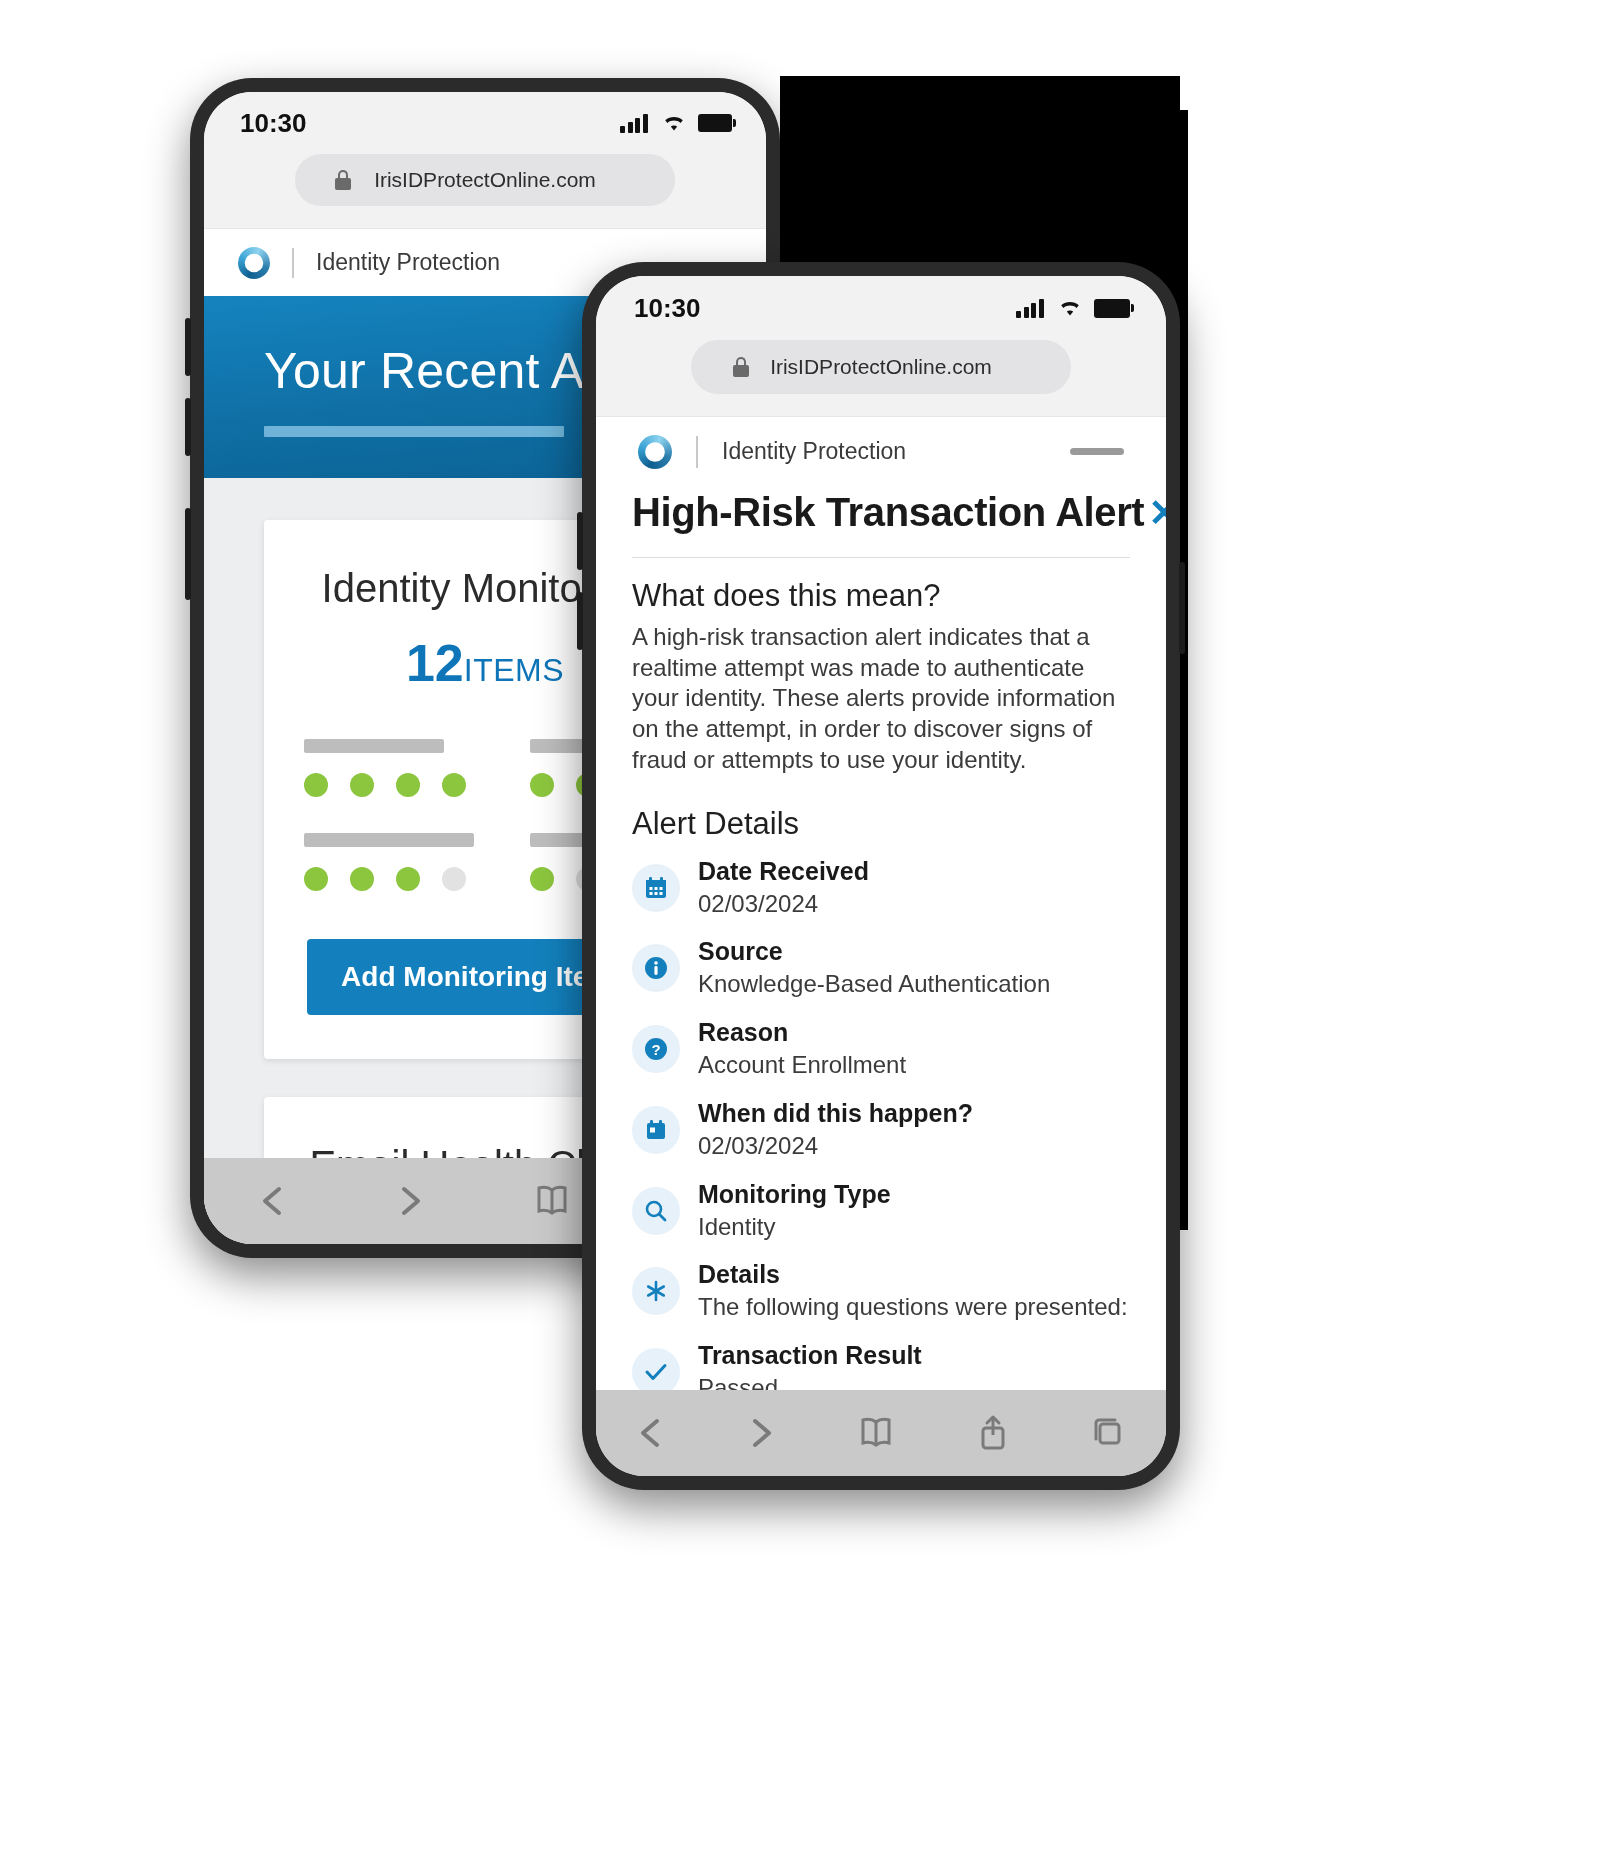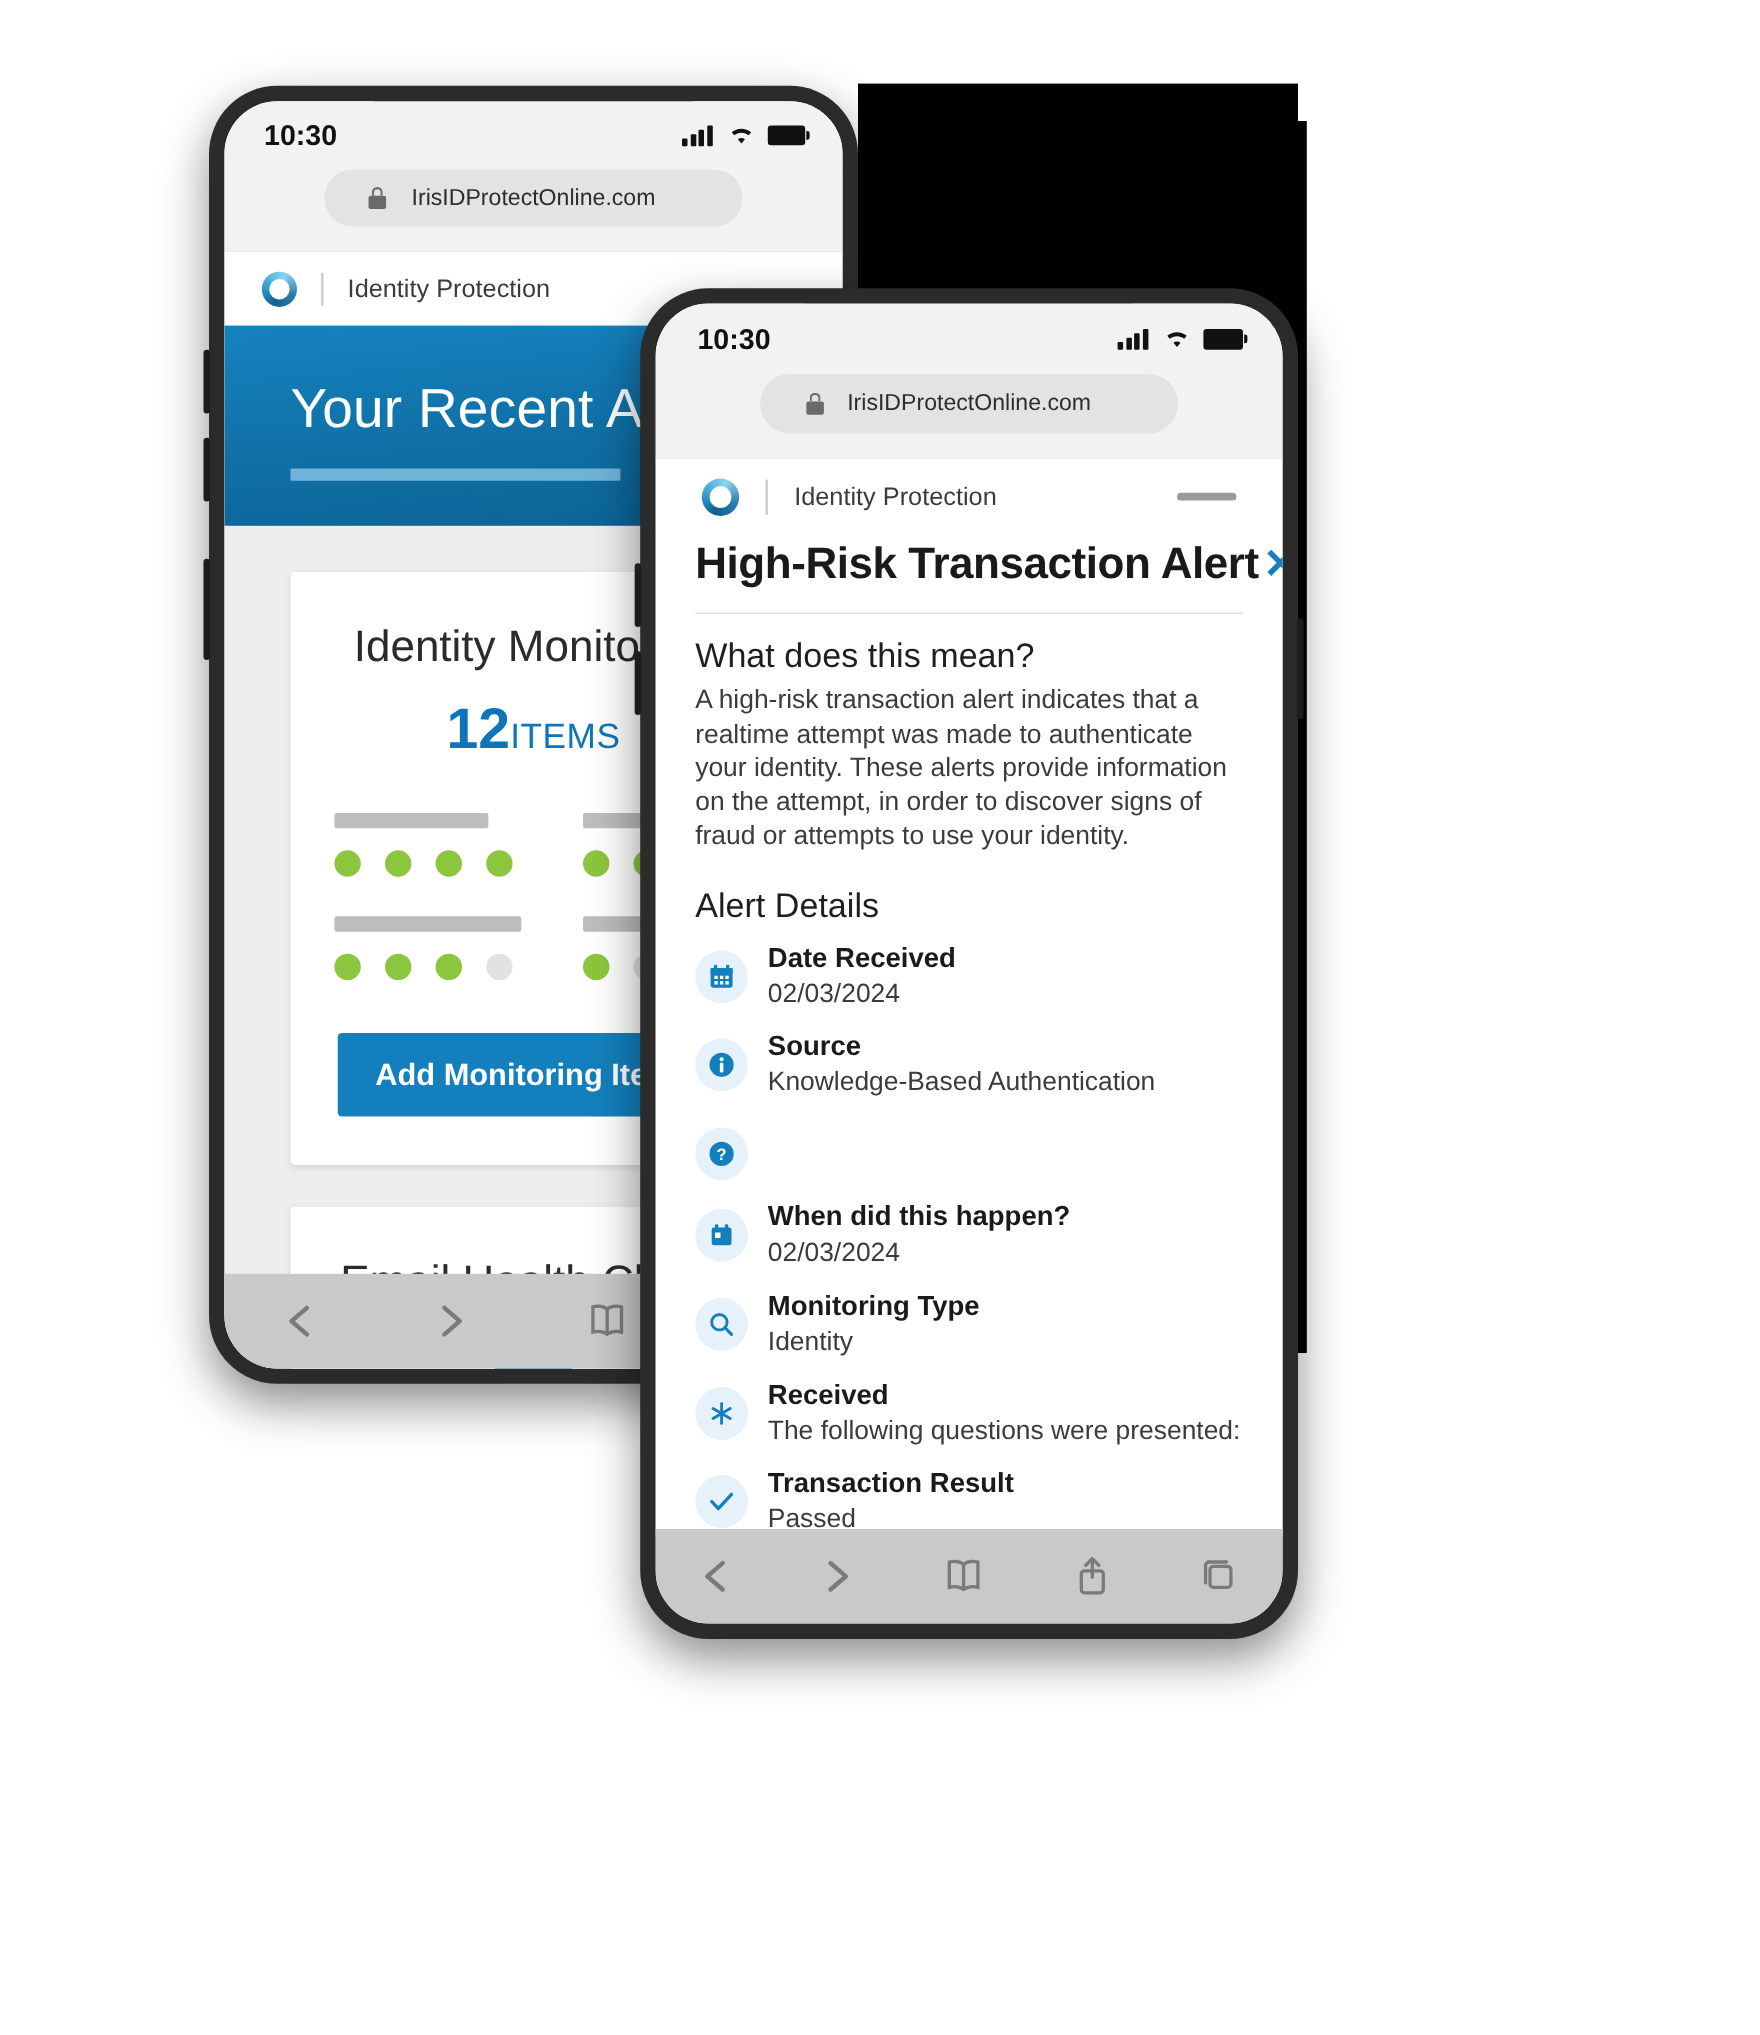--- a/index.html
+++ b/index.html
@@ -458,20 +458,24 @@
             </div>
           </div>
 
           <div class="detail-row">
             <span class="dicon">
               <svg width="26" height="26" viewBox="0 0 26 26">
                   <circle cx="13" cy="13" r="11" fill="#1380bd"></circle>
                   <text x="13" y="19" text-anchor="middle" font-family="Liberation Sans, sans-serif" font-size="15" font-weight="bold" fill="#fff">?</text>
                 </svg>
             </span>
+            <div class="dtext">
+              <div class="dlabel">Reason</div>
+              <div class="dvalue">Account Enrollment</div>
+            </div>
           </div>
 
           <div class="detail-row">
             <span class="dicon">
               <svg width="26" height="26" viewBox="0 0 26 26">
                   <rect x="4" y="6" width="18" height="16" rx="2" fill="#1380bd"></rect>
                   <rect x="7" y="10.5" width="5" height="5" fill="#fff"></rect>
                   <rect x="7" y="3" width="3" height="5" rx="1.2" fill="#1380bd"></rect>
                   <rect x="16" y="3" width="3" height="5" rx="1.2" fill="#1380bd"></rect>
                 </svg>
@@ -499,21 +503,21 @@
             <span class="dicon">
               <svg width="26" height="26" viewBox="0 0 26 26">
                   <g stroke="#1380bd" stroke-width="2.6" stroke-linecap="round">
                     <line x1="13" y1="4" x2="13" y2="22"></line>
                     <line x1="5.2" y1="8.5" x2="20.8" y2="17.5"></line>
                     <line x1="5.2" y1="17.5" x2="20.8" y2="8.5"></line>
                   </g>
                 </svg>
             </span>
             <div class="dtext">
-              <div class="dlabel">Received</div>
+              <div class="dlabel">Details</div>
               <div class="dvalue">The following questions were presented:</div>
             </div>
           </div>
 
           <div class="detail-row">
             <span class="dicon">
               <svg width="26" height="26" viewBox="0 0 26 26">
                   <polyline points="4,13 10,19.5 22,6.5" fill="none" stroke="#1380bd" stroke-width="3" stroke-linecap="round" stroke-linejoin="round"></polyline>
                 </svg>
             </span>

